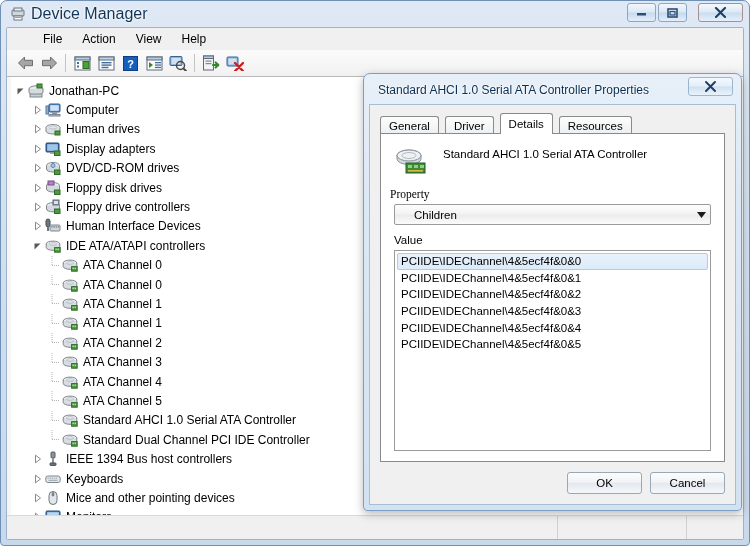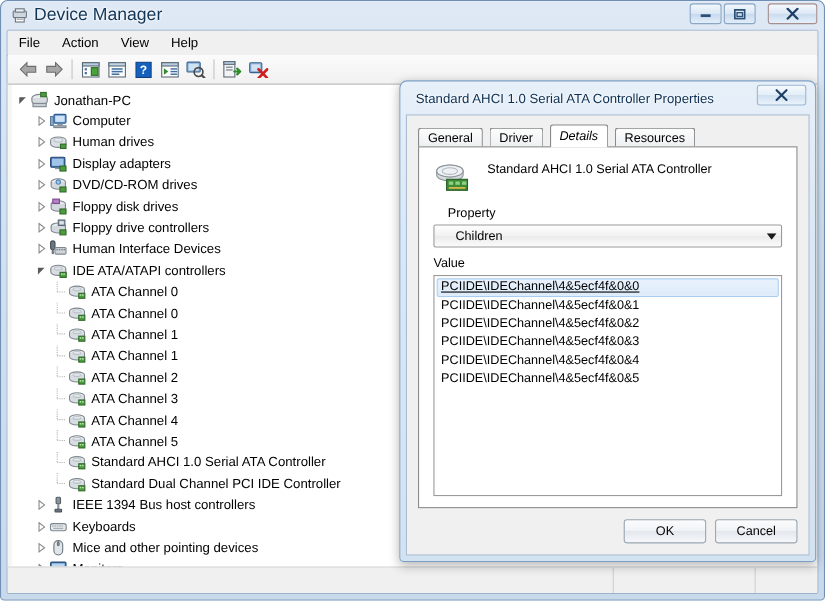--- a/index.html
+++ b/index.html
@@ -66,21 +66,21 @@
     background: linear-gradient(to bottom,#f4f8fc 0%,#dde9f6 48%,#cadcee 52%,#e6f0fb 100%);
   }
   .win-btn svg { display: block; }
 
   
   #menu-bar {
     position: absolute; left: 0; top: 0; right: 0; height: 22px;
     background: #f0f0f0;
     border-bottom: 1px solid #7f1d1d;
     display: flex; align-items: center;
-    padding-left: 0;
+    padding-left: 26px;
   }
   .menu-item {
     font-size: 12px; color: #000;
     padding: 3px 10px 4px 10px;
     cursor: default;
   }
 
   
   #toolbar {
     position: absolute; left: 0; top: 22px; right: 0; height: 26px;
@@ -199,43 +199,43 @@
     border-radius: 3px 3px 0 0;
     display: flex; align-items: center;
     cursor: default;
     box-sizing: border-box;
   }
   .tab.active {
     height: 21px;
     background: #ffffff;
     border-color: #8a8a8a;
     font-weight: normal;
-    position: relative; z-index: 3; font-style: italic;
+    position: relative; z-index: 3;
   }
   #tab-page {
     position: absolute;
     left: 10px; top: 28px; right: 10px; bottom: 42px;
     background: #ffffff;
     border: 1px solid #8a8a8a;
     box-sizing: border-box;
   }
 
   #dev-header {
     position: absolute; left: 14px; top: 10px; right: 10px; height: 40px;
   }
   #dev-icon { position: absolute; left: 0; top: 2px; width: 34px; height: 32px; }
   #dev-name {
     position: absolute; left: 48px; top: 4px;
     font-size: 11.5px; color: #000;
     white-space: nowrap;
   }
 
   #prop-label {
-    position: absolute; left: 26px; top: 54px;
-    font-size: 11.5px; color: #000;
+    position: absolute; left: 9px; top: 54px;
+    font-size: 11.5px; color: #000; font-family: Liberation Serif, serif;
   }
   #prop-combo {
     position: absolute; left: 13px; top: 70px; right: 13px; height: 21px;
     box-sizing: border-box;
     background: linear-gradient(to bottom,#fefefe 0%,#f2f2f2 48%,#ebebeb 52%,#fbfbfb 100%);
     border: 1px solid #9a9a9a;
     border-radius: 2px;
     display: flex; align-items: center;
     cursor: default;
     padding-left: 14px;
@@ -267,21 +267,20 @@
     padding-left: 4px;
     box-sizing: border-box;
     cursor: default;
     white-space: nowrap;
   }
   .value-row.selected {
     background: linear-gradient(to bottom,#e9f2fb 0%,#dcebfa 100%);
     border: 1px solid #a8cdf0;
     border-radius: 2px;
     padding-left: 3px;
-    text-decoration: underline;
   }
 
   
   #dlg-buttons {
     position: absolute; right: 10px; bottom: 10px;
     display: flex; gap: 8px;
   }
   .dlg-btn {
     width: 75px; height: 22px;
     box-sizing: border-box;

